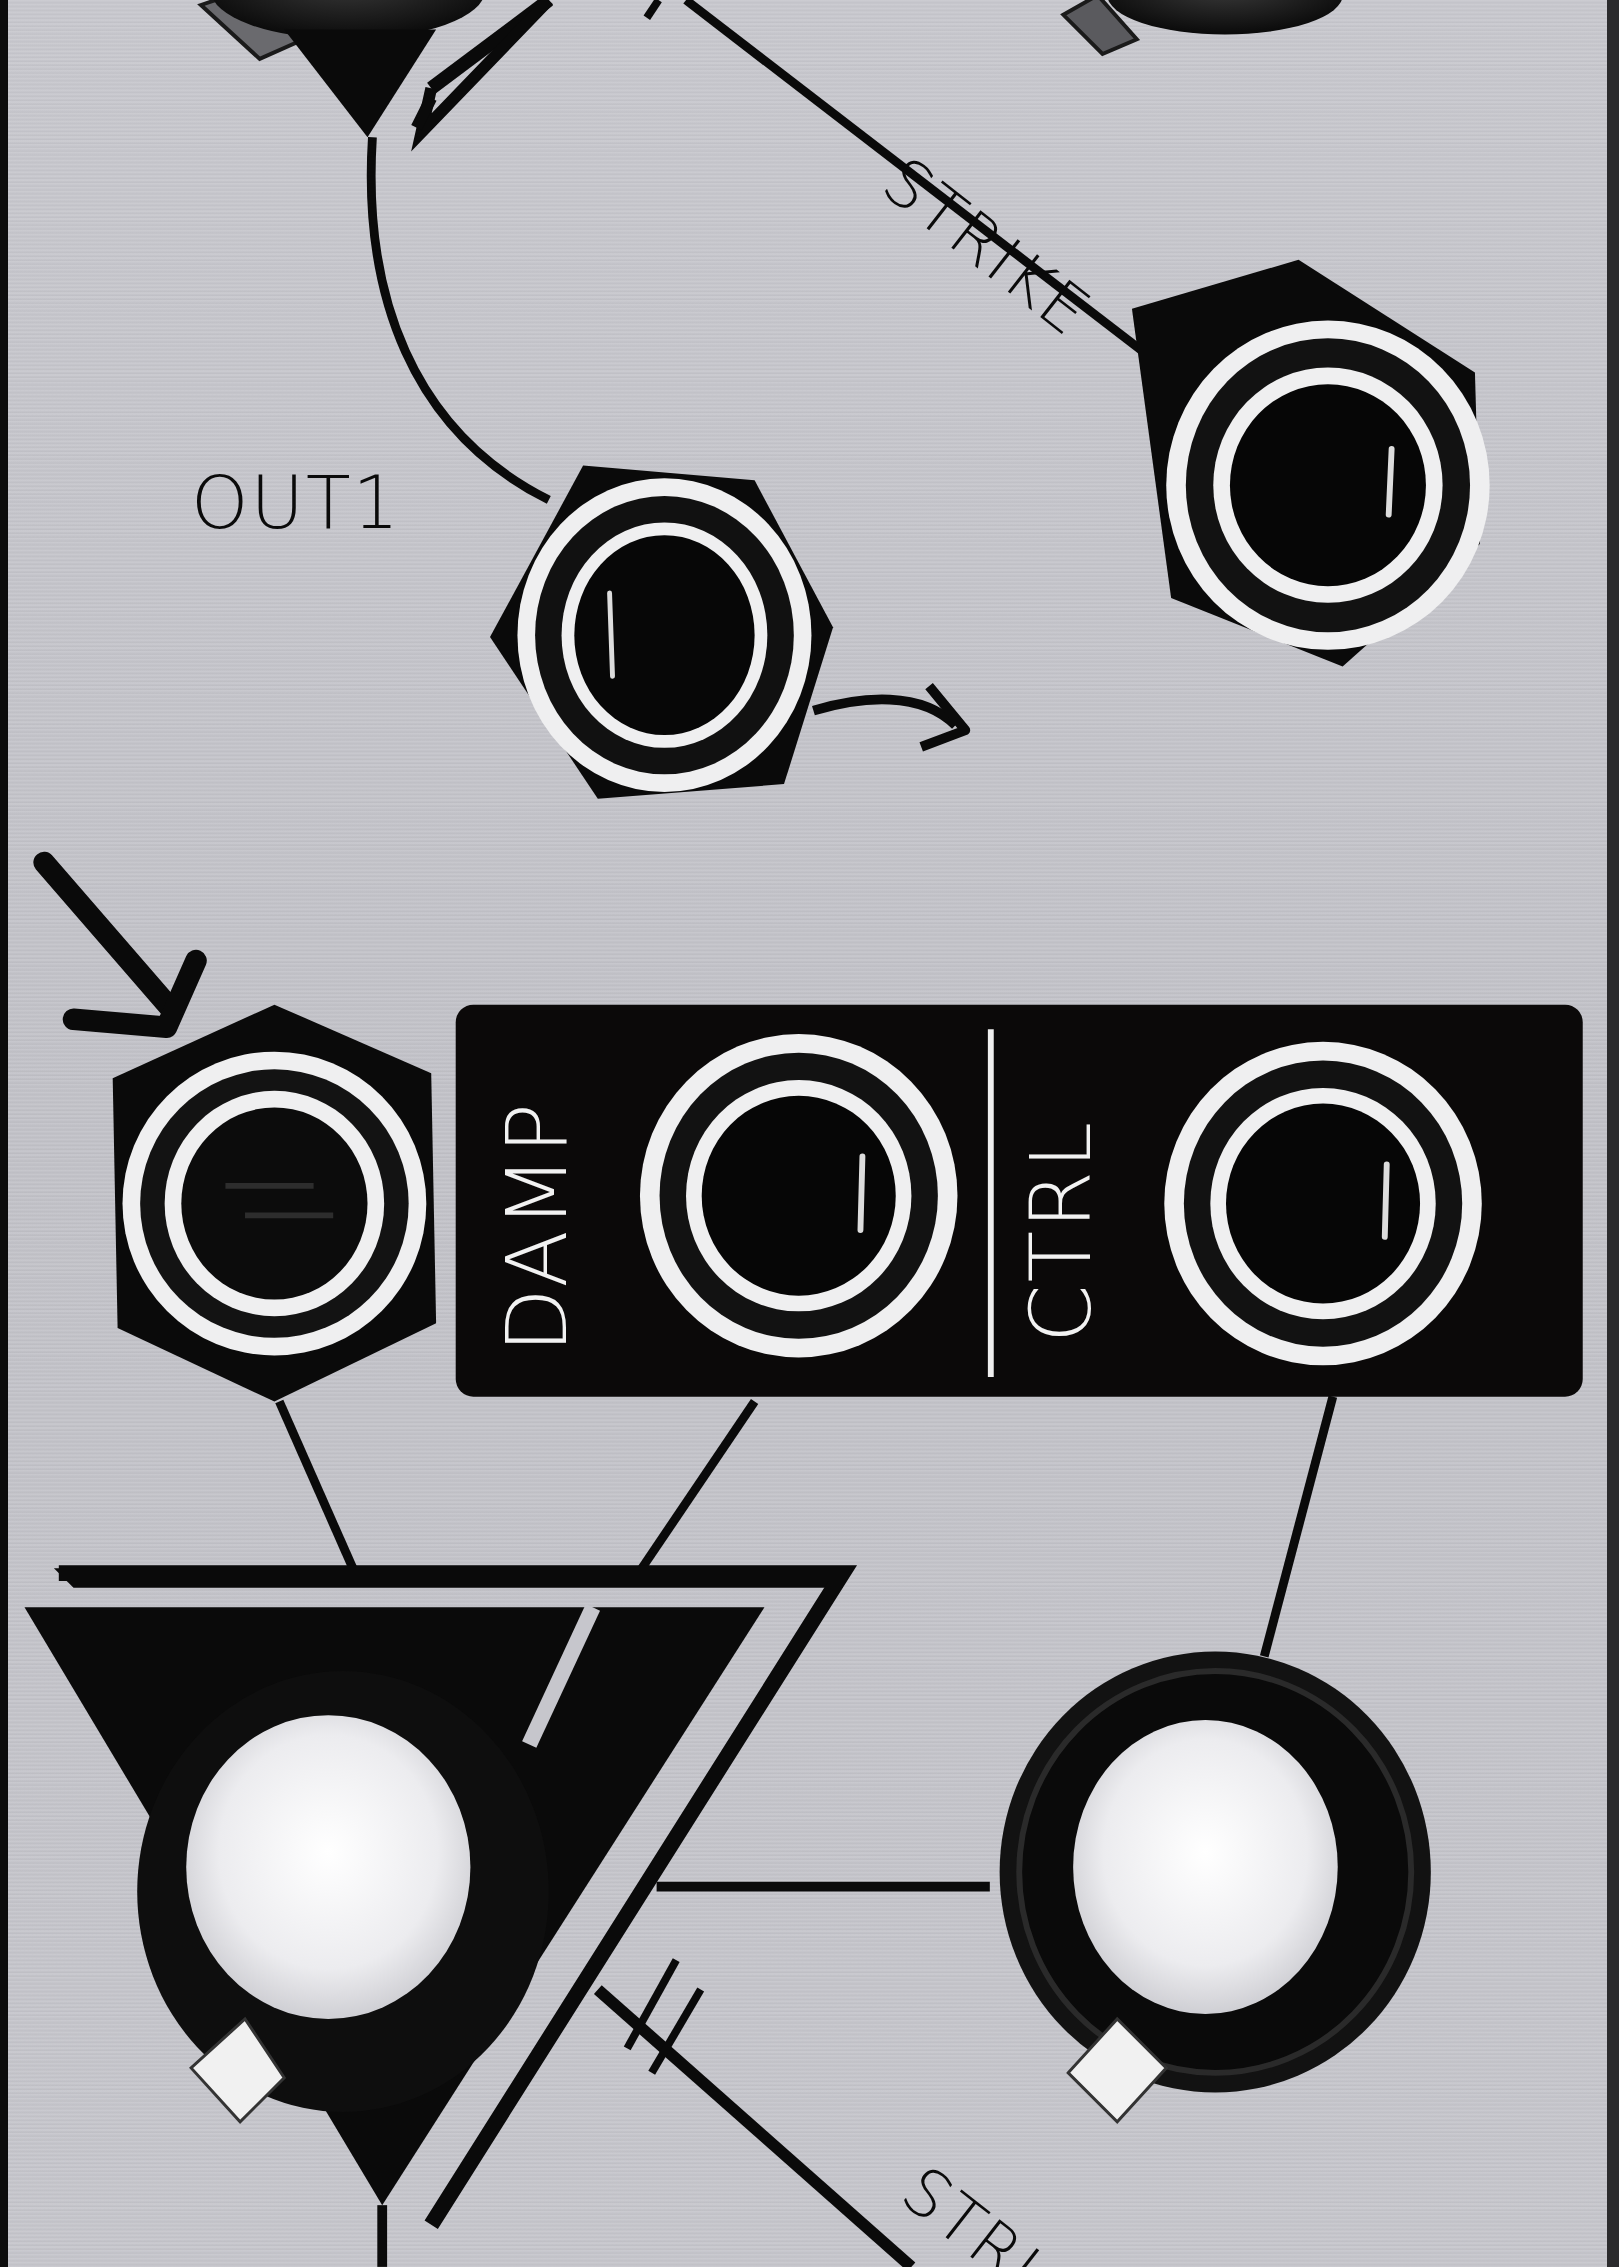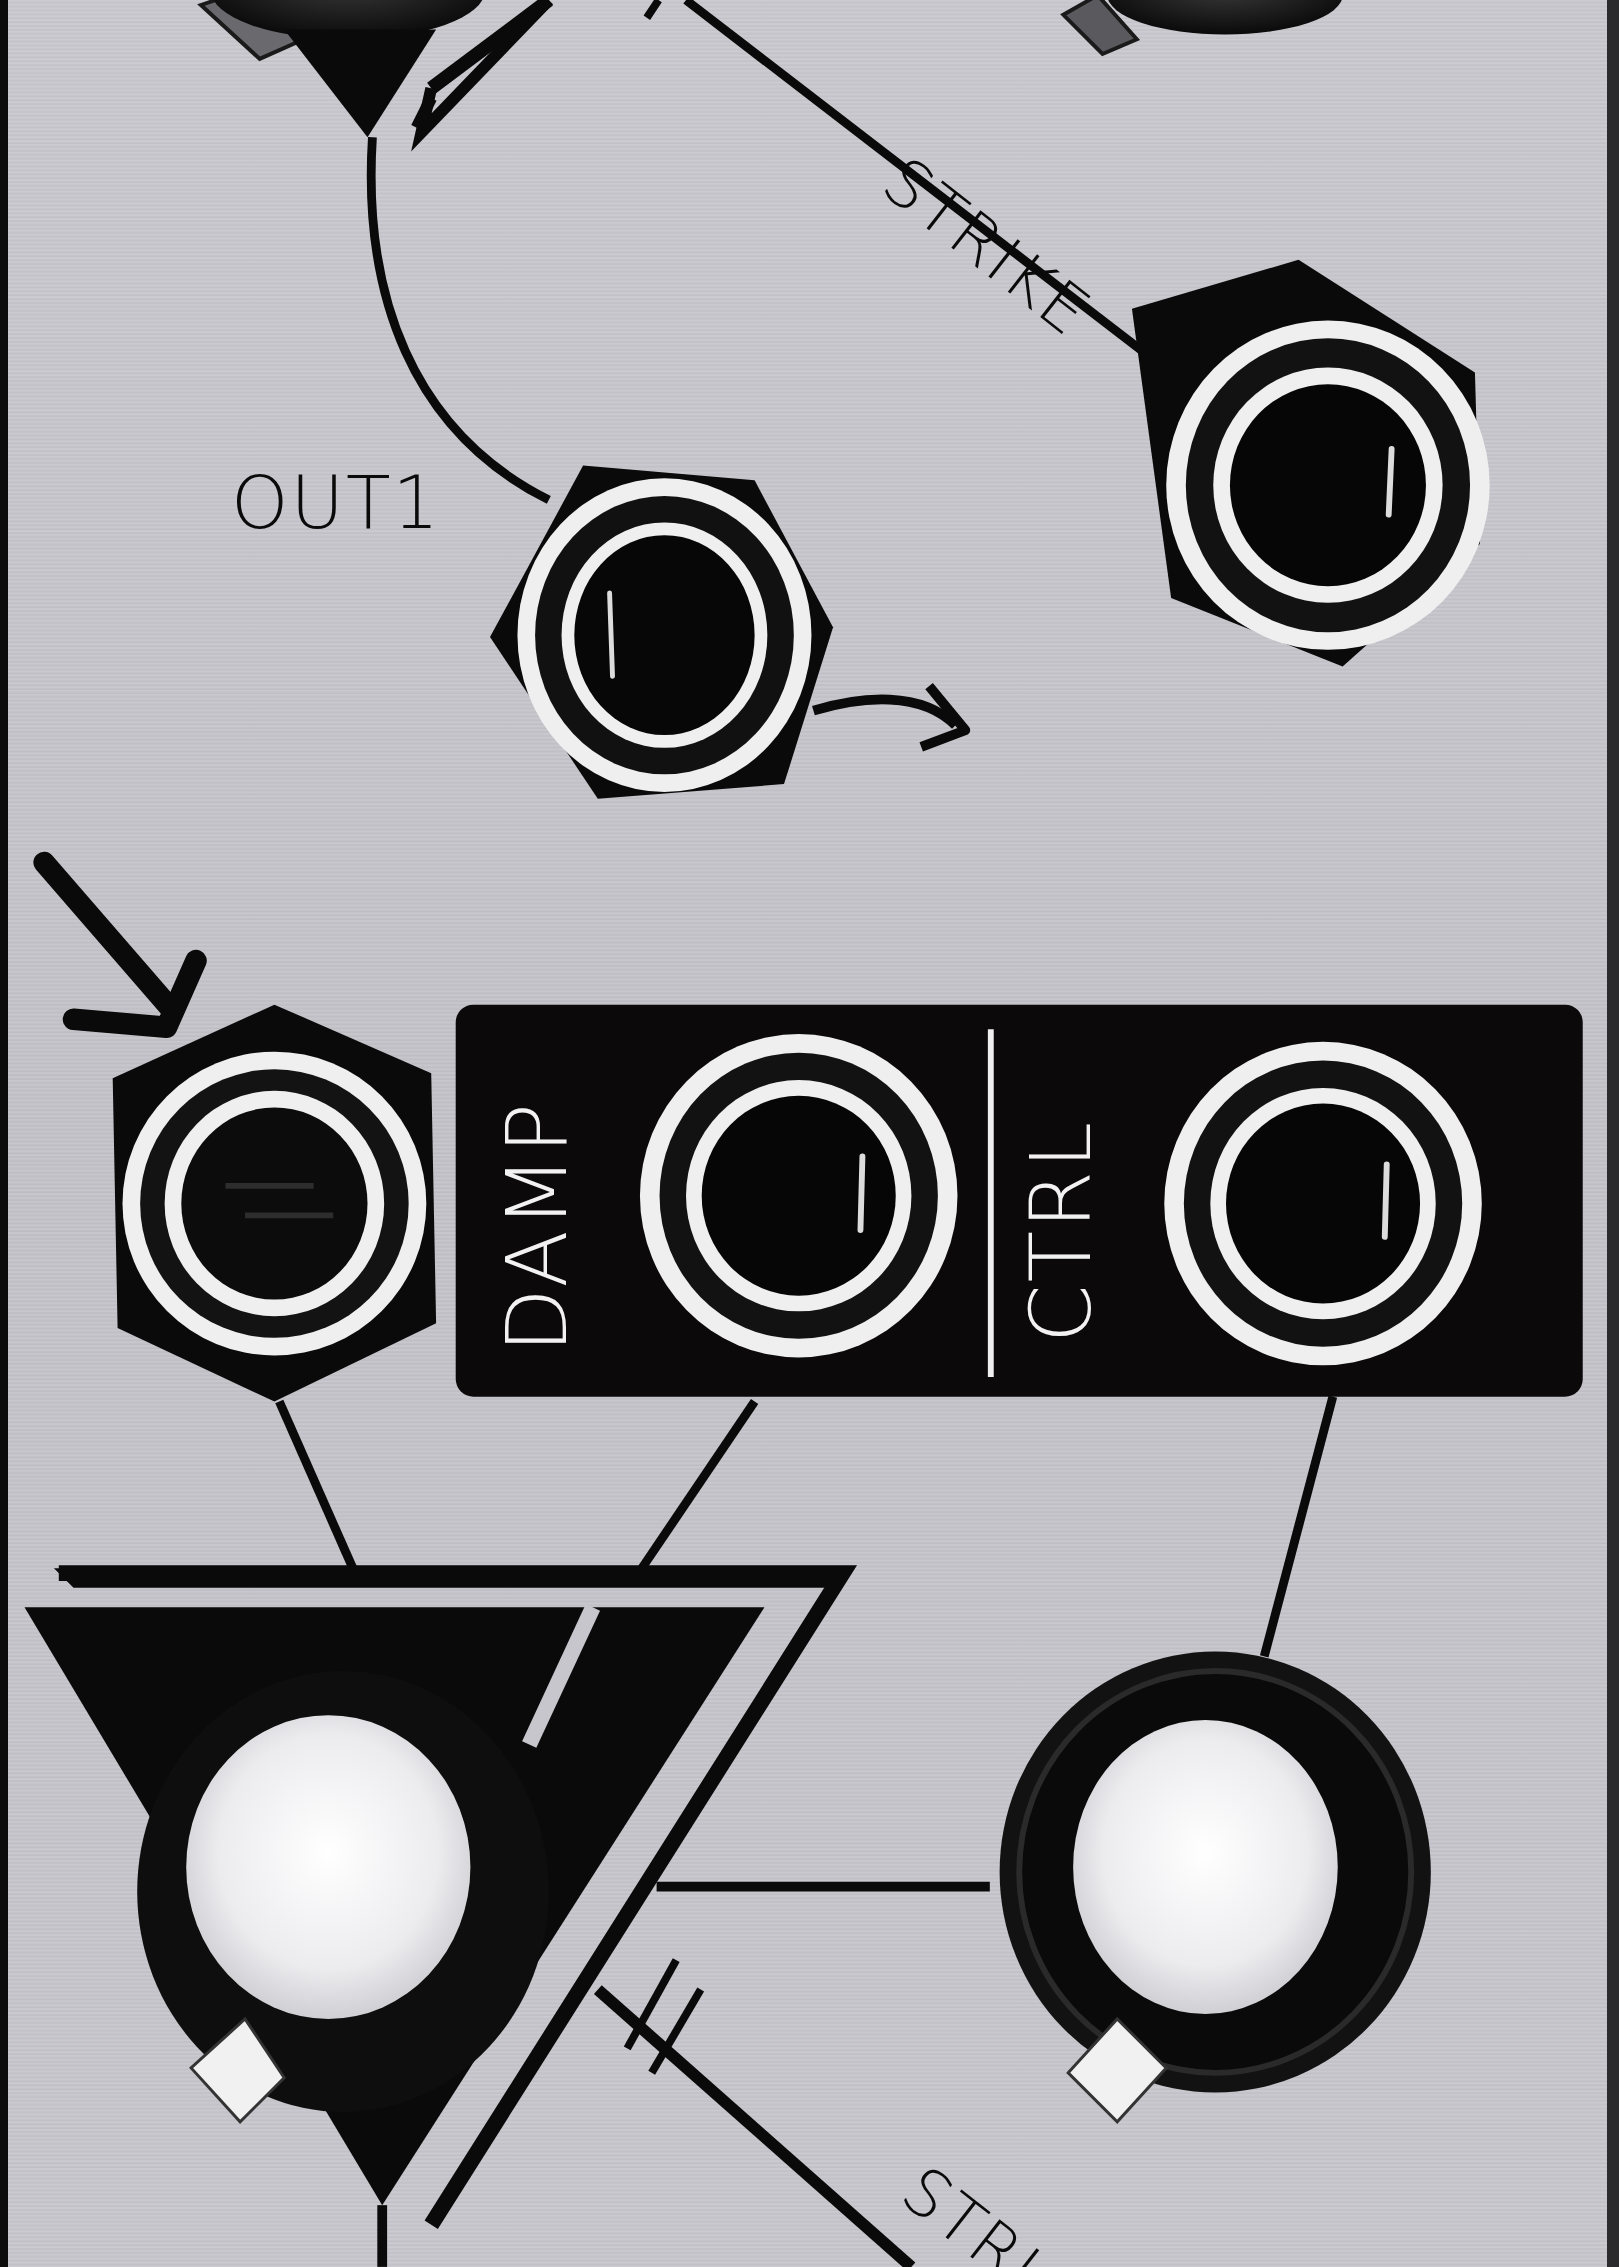--- a/index.html
+++ b/index.html
@@ -142,21 +142,21 @@
     </g>
 
     <g>
       <ellipse cx="1240" cy="1910" rx="220" ry="225" fill="#121212"></ellipse>
       <ellipse cx="1240" cy="1910" rx="200" ry="205" fill="#0a0a0a" stroke="#2a2a2a" stroke-width="6"></ellipse>
       <ellipse cx="1230" cy="1905" rx="135" ry="150" fill="url(#capWhite)"></ellipse>
       <polygon points="1090,2115 1140,2060 1190,2110 1140,2165" fill="#f1f1f1" stroke="#333" stroke-width="3"></polygon>
     </g>
   </svg>
 
-  <div class="label" style="left:191px; top:466px; font-size:73px;margin-left:40px;">OUT1</div>
+  <div class="label" style="left:191px; top:466px; font-size:73px;">OUT1</div>
 
   <div class="label" style="left:912px; top:147px; font-size:65px; transform: rotate(38deg); transform-origin: left top;">STRIKE</div>
 
   <div class="label white" style="left:495px; top:1353px; font-size:84px; transform: rotate(-90deg); transform-origin: left top;">DAMP</div>
 
   <div class="label white" style="left:1019px; top:1343px; font-size:84px; transform: rotate(-90deg); transform-origin: left top;">CTRL</div>
 
   <div class="label" style="left:931px; top:2156px; font-size:65px; transform: rotate(38deg); transform-origin: left top;">STRI</div>
 </div>
 

